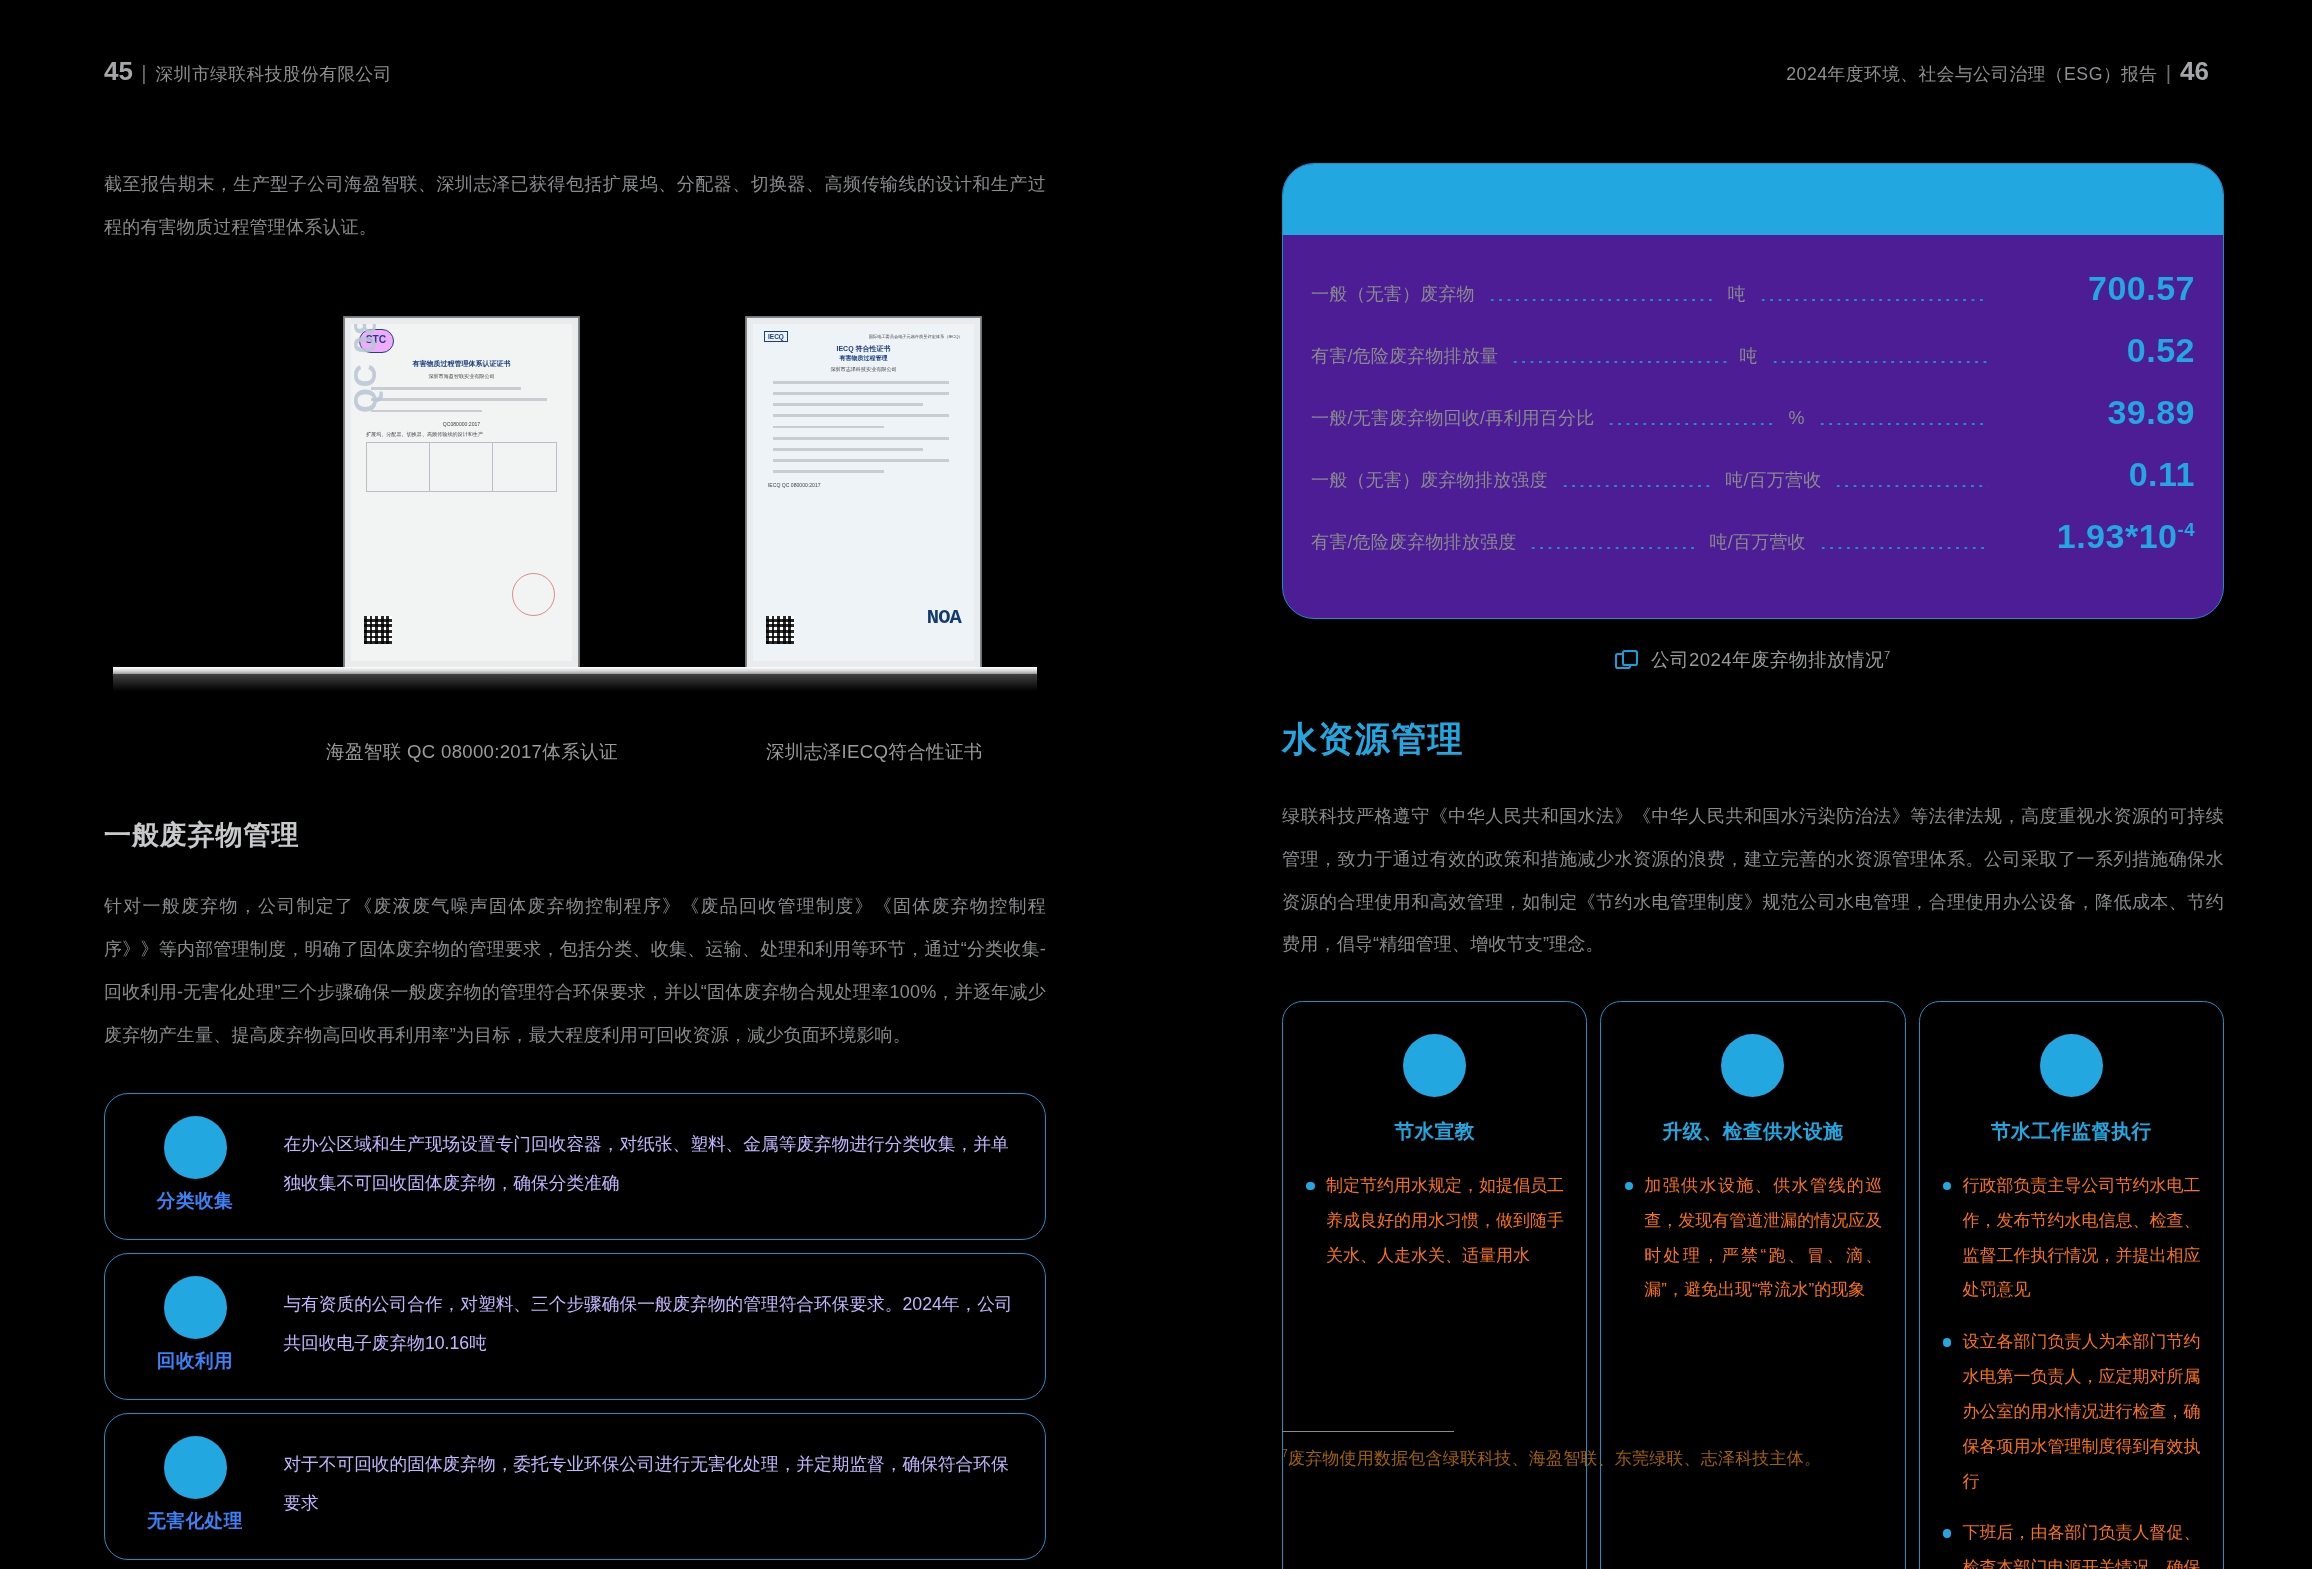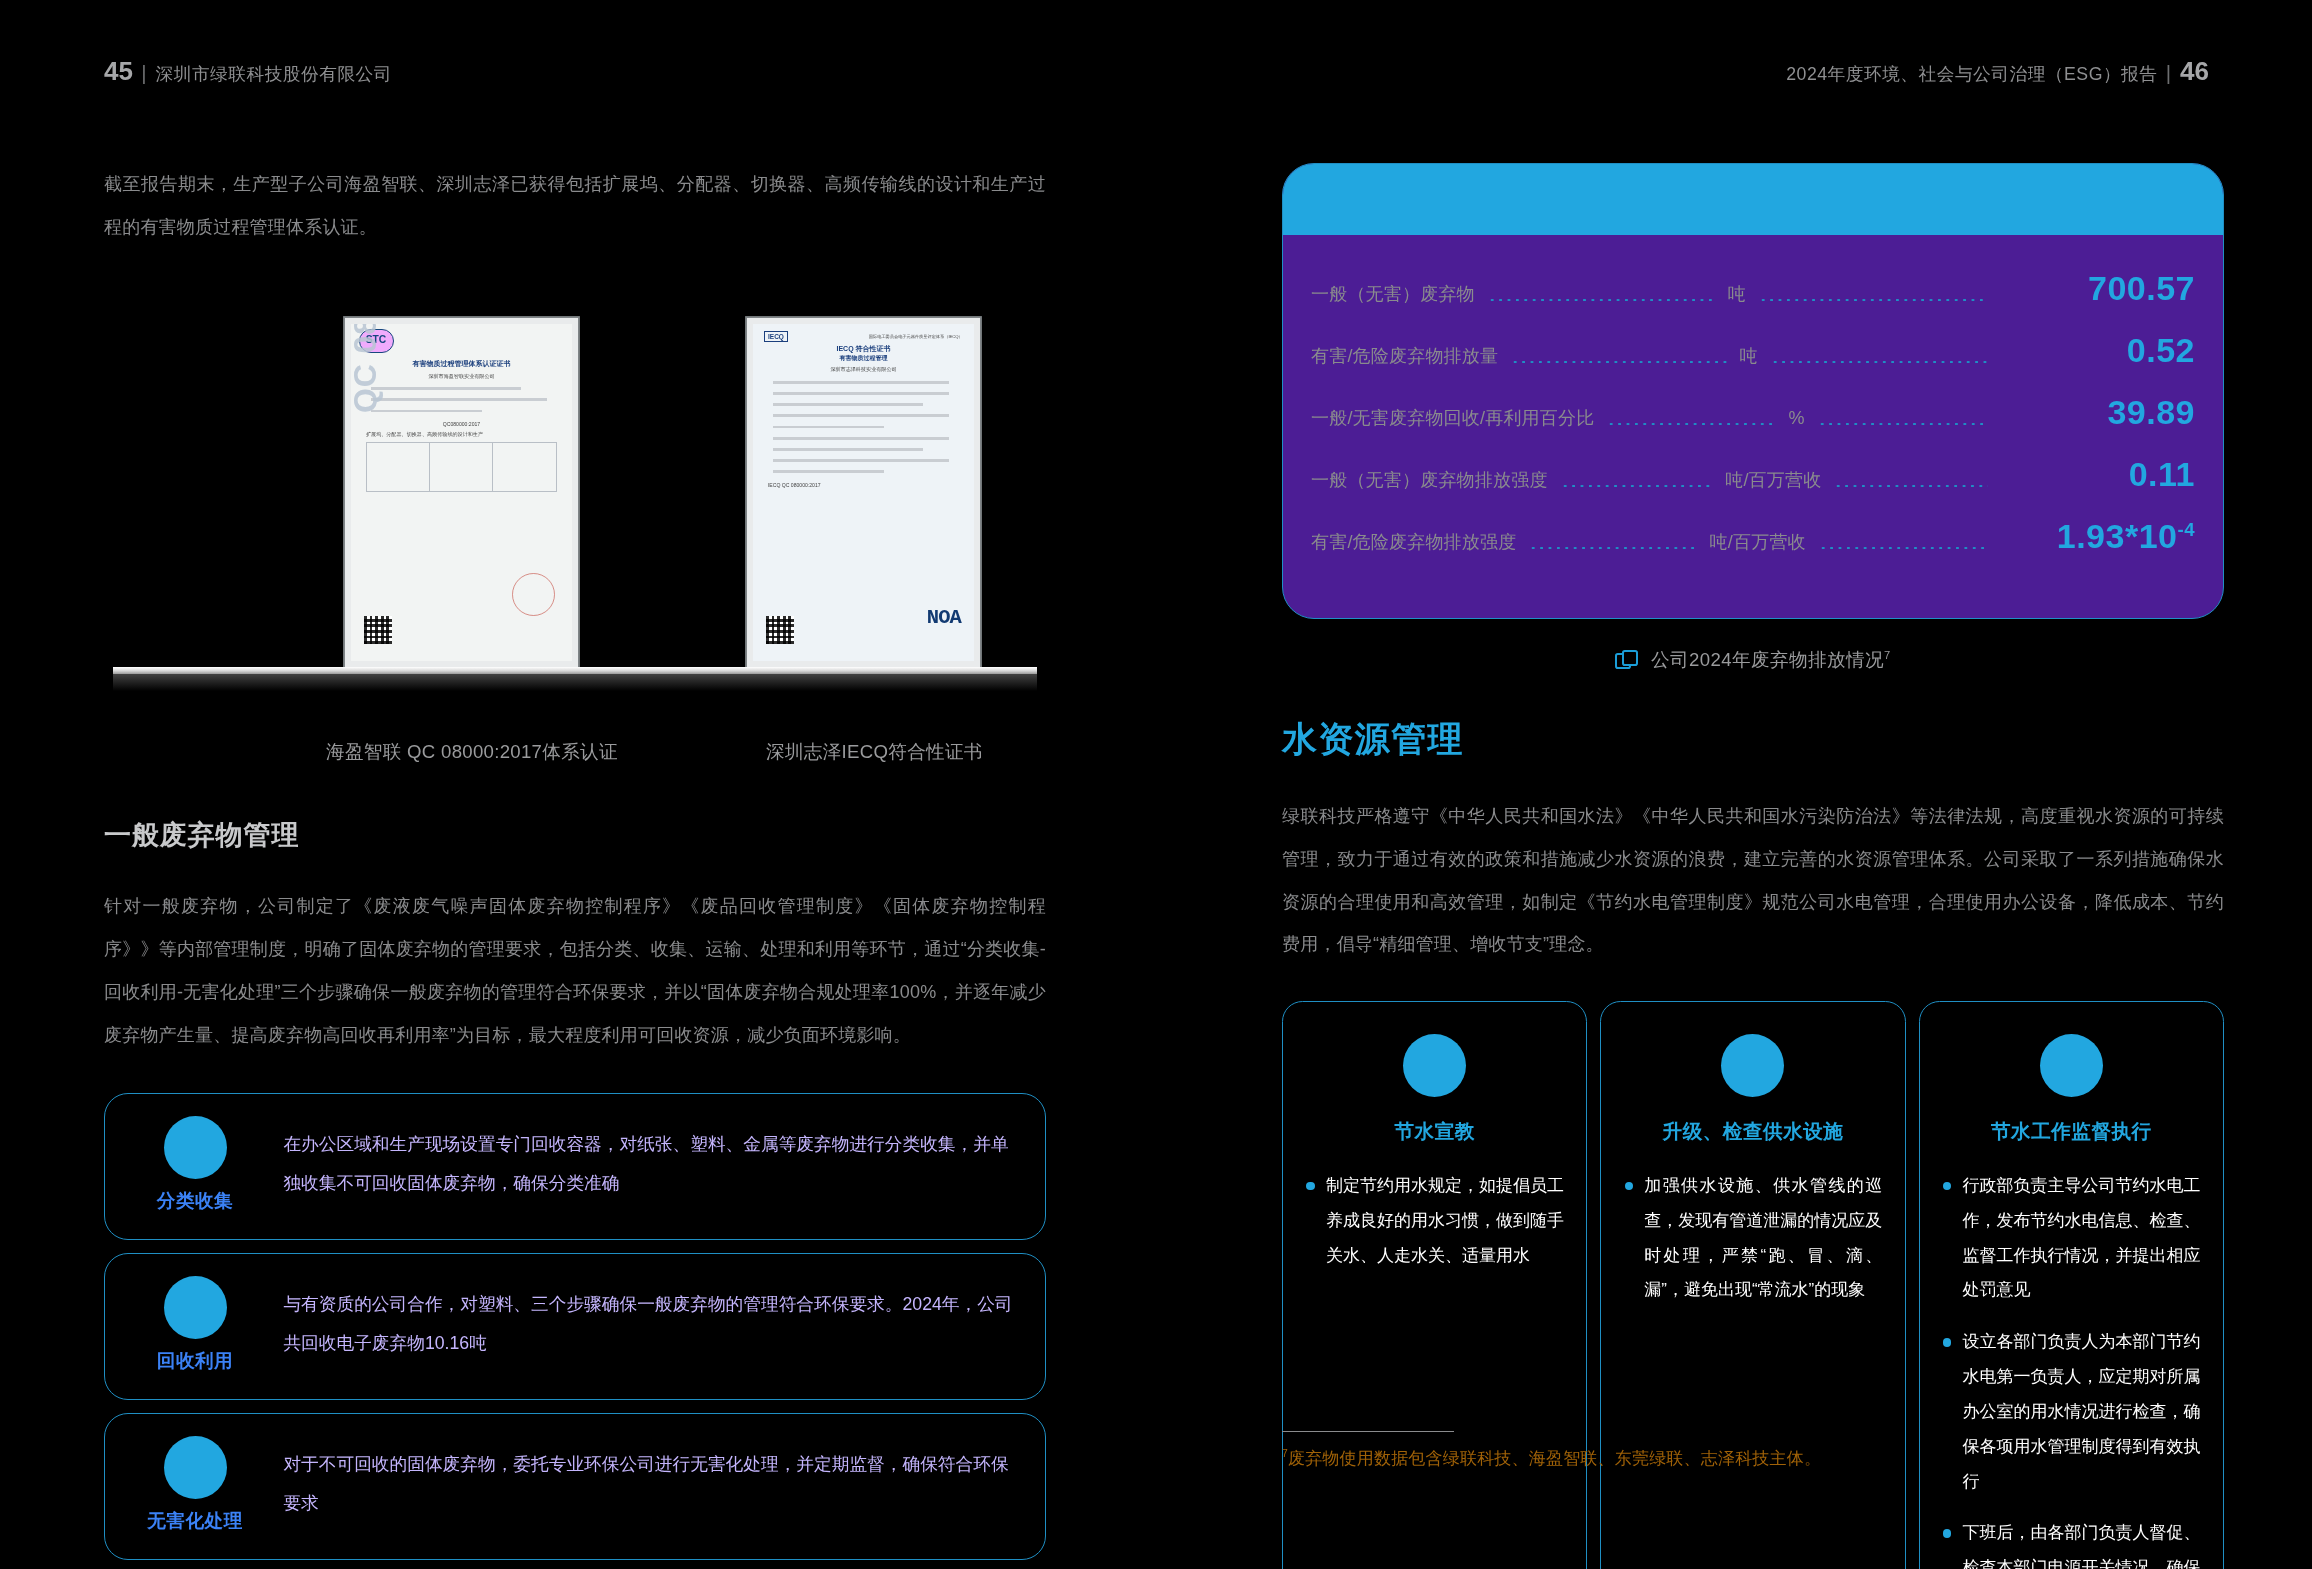--- a/index.html
+++ b/index.html
@@ -359,21 +359,21 @@
     color: #22a7e0;
     letter-spacing: 0.5px;
     white-space: nowrap;
   }
   .wcard ul { list-style: none; margin-top: 24px; }
   .wcard li {
     position: relative;
     padding-left: 20.5px;
     font-size: 17px;
     line-height: 2.05;
-    color: #ffffff;
+    color: #f97316;
     margin-bottom: 17px;
     text-align: justify;
   }
   .wcard li:before {
     content: "";
     position: absolute;
     left: 0.9px; top: 13px;
     width: 8.4px; height: 8.4px;
     border-radius: 50%;
     background: #22a7e0;

